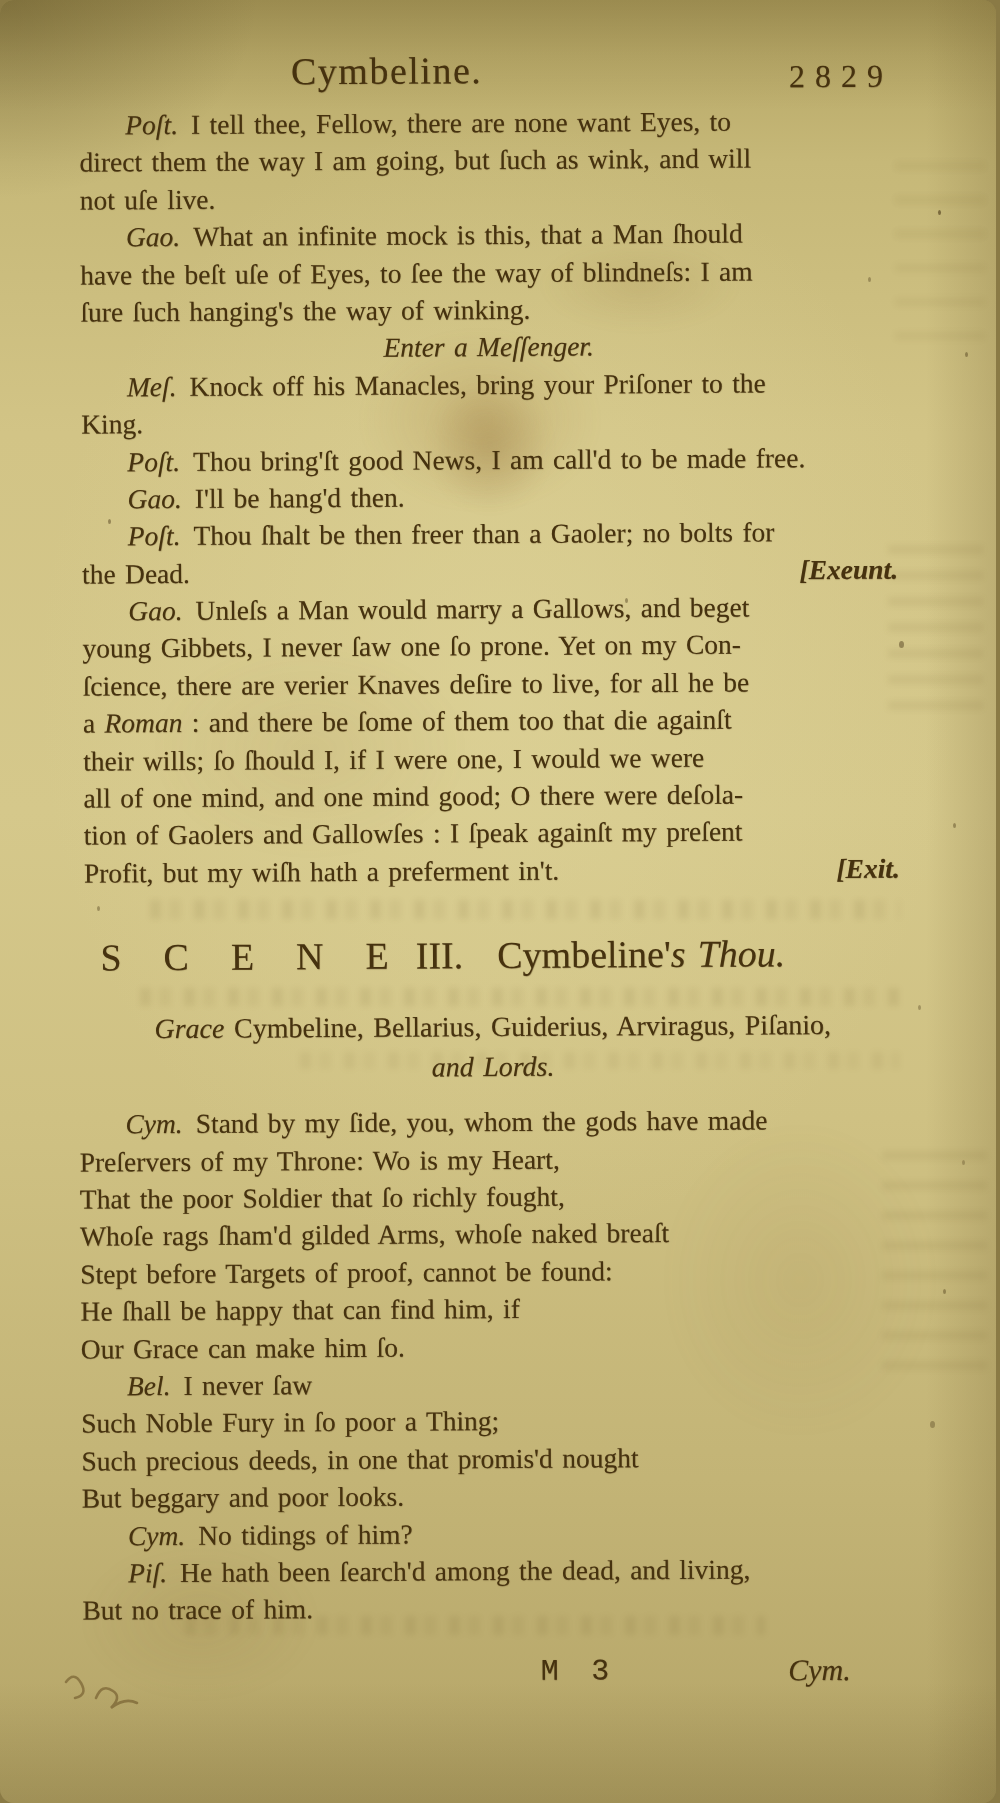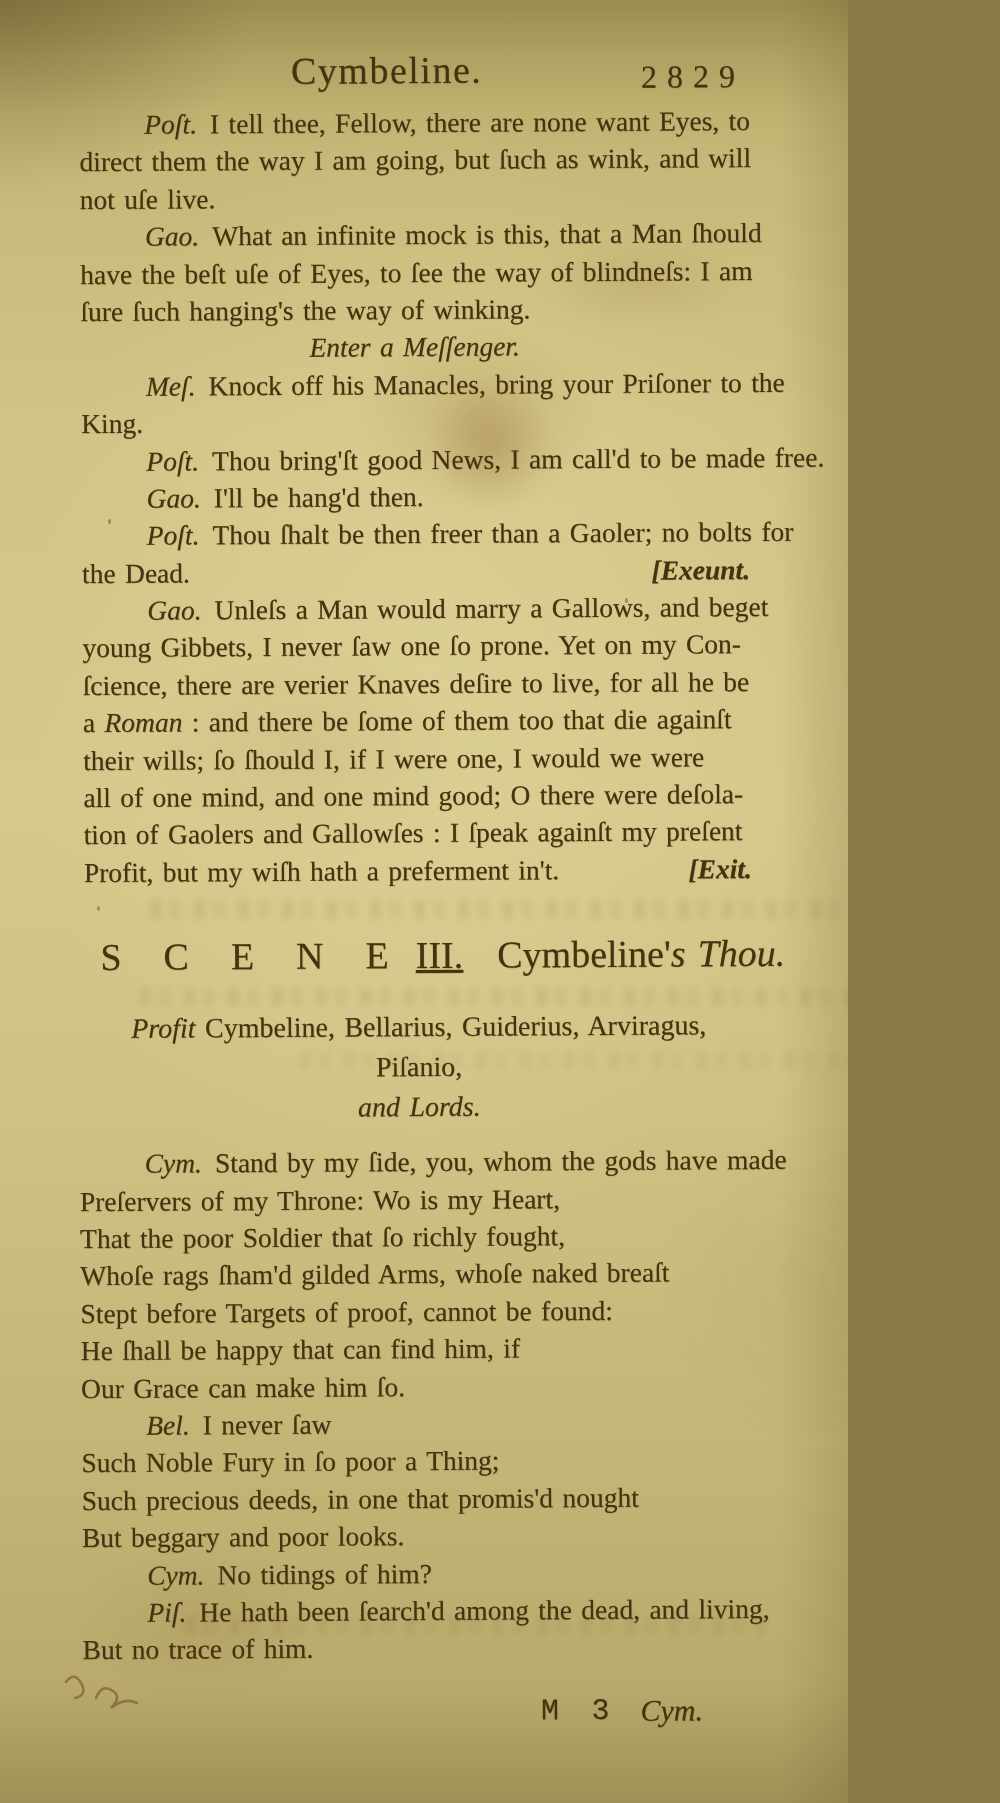--- a/index.html
+++ b/index.html
@@ -1,22 +1,23 @@
 <!DOCTYPE html>
 <html><head>
 <meta charset="utf-8">
 <style>
   html,body{margin:0;padding:0;background:#8a7a45;}
   .page{
-    position:relative; width:848px; height:1803px; overflow:hidden;
+    position:relative; width:996px; height:1803px; overflow:hidden;
     font-family:"Liberation Serif","DejaVu Serif",serif;
     color:#46320f;
     background:
       radial-gradient(ellipse 62% 42% at 50% 38%, rgba(224,214,156,.55), rgba(224,214,156,0) 75%),
       linear-gradient(180deg, #b2a261 0%, #c6b878 9%, #d2c486 24%, #d5c88b 45%, #cfc183 62%, #c3b476 82%, #b4a467 100%);
+    border-radius: 14px;
   }
   .edge-top{position:absolute;left:0;top:0;right:0;height:110px;pointer-events:none;
     background:linear-gradient(180deg, rgba(95,80,35,.28), rgba(95,80,35,.1) 55px, rgba(95,80,35,0) 110px);}
   .edge-right{position:absolute;right:0;top:0;bottom:0;width:70px;pointer-events:none;
     background:linear-gradient(270deg, rgba(110,92,42,.22), rgba(110,92,42,0) 70px);}
   .edge-bottom{position:absolute;left:0;bottom:0;right:0;height:120px;pointer-events:none;
     background:linear-gradient(0deg, rgba(100,85,38,.25), rgba(100,85,38,0) 120px);}
   .corner-tl{position:absolute;left:0;top:0;width:260px;height:200px;pointer-events:none;
     background:radial-gradient(ellipse at 0% 0%, rgba(75,62,25,.35), rgba(75,62,25,0) 70%);}
 
@@ -66,25 +67,25 @@
   }
   .header{position:relative;height:48px;}
   .title{position:absolute;left:212px;top:0;font-size:38px;letter-spacing:1.5px;}
   .pagenum{position:absolute;right:2px;top:12px;font-size:32px;letter-spacing:10px;}
   .prose{margin-top:8px;}
   .line{height:37.4px;line-height:37.4px;white-space:nowrap;}
   .indent{padding-left:46px;}
   .center{text-align:center;padding-left:0;}
   .it, .speaker, .right, .it-line{font-style:italic;}
   .it-line{font-style:italic;}
-  .speaker{margin-right:13px;margin-left:19px;}
+  .speaker{margin-right:13px;}
   .right{float:right;font-weight:bold;}
   .scene-heading{margin-top:40px;height:52px;line-height:52px;font-size:38px;white-space:nowrap;padding-left:16px;}
   .scene-label{letter-spacing:15px;}
-  .scene-numeral{margin-left:12px;margin-right:34px;text-decoration:underline;}
+  .scene-numeral{margin-left:12px;margin-right:34px;}
   .stage{margin-top:26px;font-size:28px;line-height:40px;text-align:center;}
   .verse{margin-top:16px;margin-left:-6px;}
   .footer{position:relative;margin-top:24px;height:42px;line-height:42px;font-size:30px;}
   .signature{position:absolute;left:452px;letter-spacing:6px;font-family:Liberation Mono, monospace;}
   .catchword{position:absolute;right:54px;font-style:italic;}
 </style>
 </head>
 <body>
 
 <div class="page">
@@ -140,21 +141,21 @@
         <div class="line"><span>all of one mind, and one mind good; O there were deſola-</span></div>
         <div class="line"><span>tion of Gaolers and Gallowſes : I ſpeak againſt my preſent</span></div>
         <div class="line"><span class="right">[Exit.</span><span>Profit, but my wiſh hath a preferment in't.</span></div>
       </div>
 
     <div class="scene-heading">
       <span class="scene-label">S C E N E</span><span class="scene-numeral">III.</span><span><span>Cymbeline'</span><span class="it">s Thou.</span></span>
     </div>
 
     <div class="stage">
-      <div><span class="it">Profit</span> <span>Cymbeline, Bellarius, Guiderius, Arviragus, Piſanio,</span></div>
+      <div><span class="it">Grace</span> <span>Cymbeline, Bellarius, Guiderius, Arviragus, Piſanio,</span></div>
       <div class="it-line">and Lords.</div>
     </div>
 
     <div class="verse" id="verse-block">
         <div class="line indent"><span class="speaker">Cym.</span><span>Stand by my ſide, you, whom the gods have made</span></div>
         <div class="line"><span>Preſervers of my Throne: Wo is my Heart,</span></div>
         <div class="line"><span>That the poor Soldier that ſo richly fought,</span></div>
         <div class="line"><span>Whoſe rags ſham'd gilded Arms, whoſe naked breaſt</span></div>
         <div class="line"><span>Stept before Targets of proof, cannot be found:</span></div>
         <div class="line"><span>He ſhall be happy that can find him, if</span></div>

